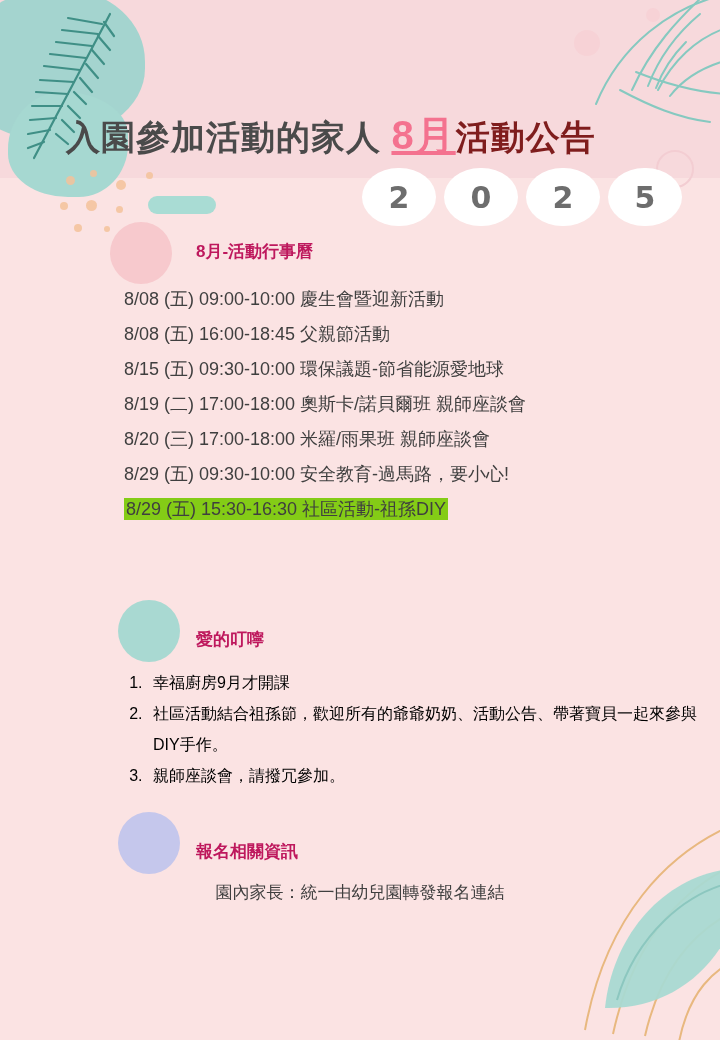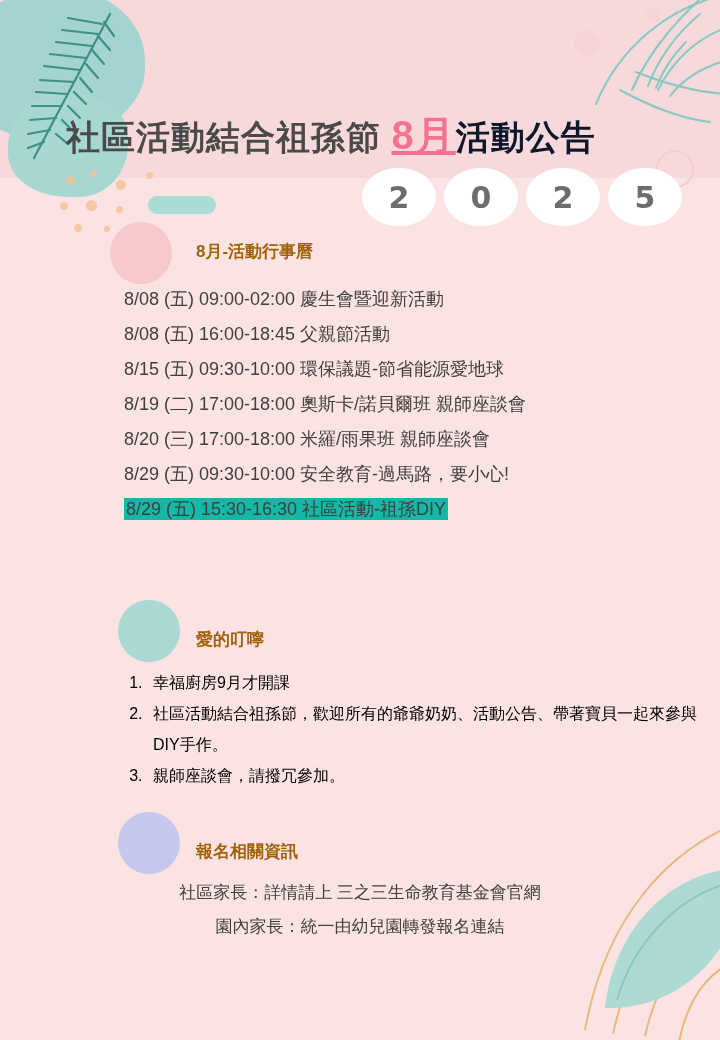--- a/index.html
+++ b/index.html
@@ -121,21 +121,21 @@
     letter-spacing: 1px;
     white-space: nowrap;
     color: #4a4a4a;
   }
   .title .accent {
     color: #f4728f;
     font-size: 40px;
     text-decoration: underline;
   }
   .title .after {
-    color: #0f172a;
+    color: #7f1d1d;
   }
 
   .year-row {
     position: absolute;
     left: 362px; top: 168px;
     display: flex;
     gap: 8px;
   }
   .year-digit {
     width: 74px; height: 58px;
@@ -148,39 +148,39 @@
     font-weight: bold;
     color: #6d6d6d;
     font-family: "DejaVu Sans", sans-serif;
   }
 
   
   .section-head {
     position: absolute;
     font-size: 17px;
     font-weight: bold;
-    color: #a16207;
+    color: #be185d;
   }
   .head-calendar { left: 196px; top: 240px; }
   .head-notes    { left: 196px; top: 628px; }
   .head-signup   { left: 196px; top: 840px; }
 
   .cal-list {
     position: absolute;
     left: 124px; top: 282px;
     width: 560px;
   }
   .cal-item {
     font-size: 18px;
     line-height: 35px;
     color: #3f3f3f;
     white-space: nowrap;
   }
   .cal-item.highlight span {
-    background: #14b8a6;
+    background: #84cc16;
     padding: 1px 2px;
   }
 
   .notes-list {
     position: absolute;
     left: 120px; top: 664px;
     width: 560px;
     margin: 3px;
     padding-left: 24px;
     font-size: 16px;
@@ -278,50 +278,49 @@
   </svg>
 
   <div class="pink-round-tl"></div>
   <div class="mint-round"></div>
   <div class="lavender-round"></div>
 </div>
 
 <div class="content">
 
   <div class="title">
-    <span>社區活動結合祖孫節 </span><span class="accent">8月</span><span class="after">活動公告</span>
+    <span>入園參加活動的家人 </span><span class="accent">8月</span><span class="after">活動公告</span>
   </div>
 
   <div class="year-row">
     <div class="year-digit">2</div>
     <div class="year-digit">0</div>
     <div class="year-digit">2</div>
     <div class="year-digit">5</div>
   </div>
 
   <div class="section-head head-calendar">8月-活動行事曆</div>
 
   <div class="cal-list">
-    <div class="cal-item"><span>8/08 (五) 09:00-02:00 慶生會暨迎新活動</span></div>
+    <div class="cal-item"><span>8/08 (五) 09:00-10:00 慶生會暨迎新活動</span></div>
     <div class="cal-item"><span>8/08 (五) 16:00-18:45 父親節活動</span></div>
     <div class="cal-item"><span>8/15 (五) 09:30-10:00 環保議題-節省能源愛地球</span></div>
     <div class="cal-item"><span>8/19 (二) 17:00-18:00 奧斯卡/諾貝爾班 親師座談會</span></div>
     <div class="cal-item"><span>8/20 (三) 17:00-18:00 米羅/雨果班 親師座談會</span></div>
     <div class="cal-item"><span>8/29 (五) 09:30-10:00 安全教育-過馬路，要小心!</span></div>
     <div class="cal-item highlight"><span>8/29 (五) 15:30-16:30 社區活動-祖孫DIY</span></div>
   </div>
 
   <div class="section-head head-notes">愛的叮嚀</div>
 
   <ol class="notes-list">
     <li>幸福廚房9月才開課</li>
     <li>社區活動結合祖孫節，歡迎所有的爺爺奶奶、活動公告、帶著寶貝一起來參與DIY手作。</li>
     <li>親師座談會，請撥冗參加。</li>
   </ol>
 
   <div class="section-head head-signup">報名相關資訊</div>
 
   <div class="signup-block">
-    <div class="signup-line">社區家長：詳情請上 三之三生命教育基金會官網</div>
     <div class="signup-line">園內家長：統一由幼兒園轉發報名連結</div>
   </div>
 
 </div>
 
 </body></html>

